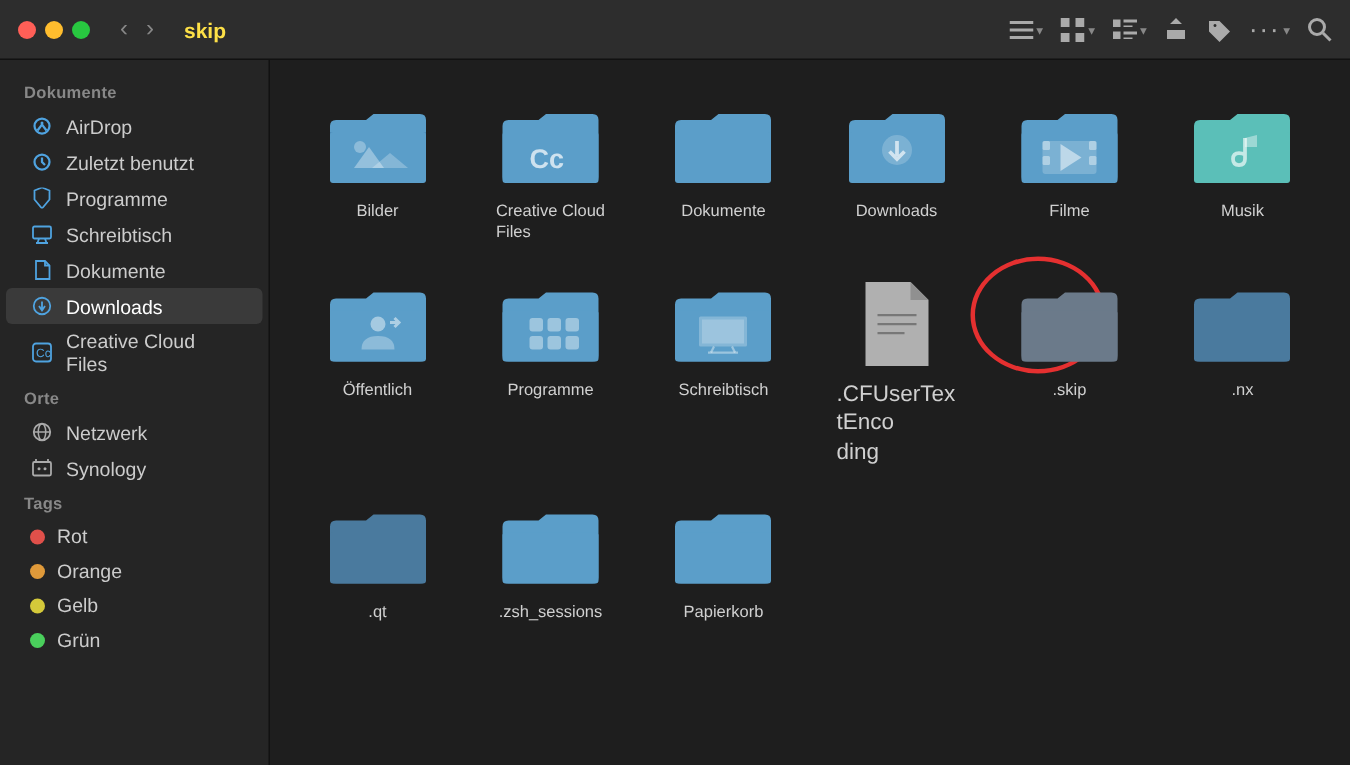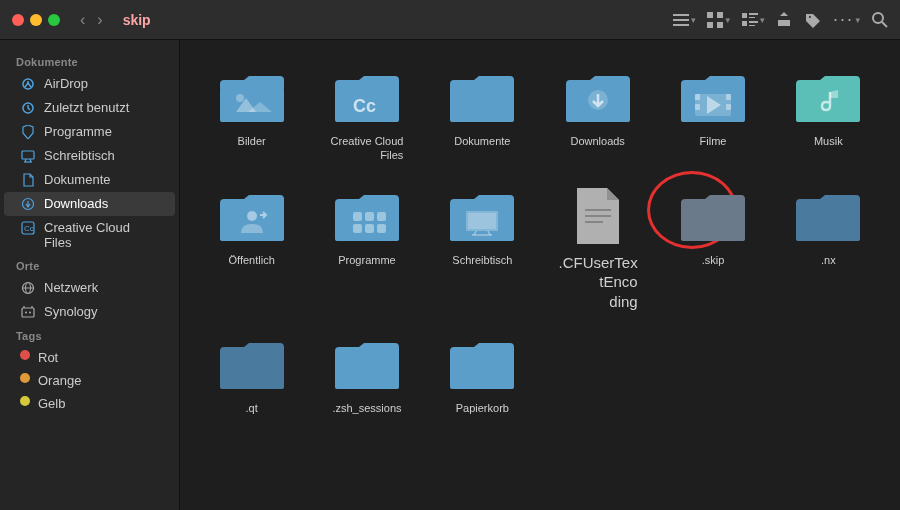--- a/index.html
+++ b/index.html
@@ -46,21 +46,21 @@
     .nav-btn {
       background: none;
       border: none;
       color: #888;
       font-size: 16px;
       cursor: pointer;
       padding: 2px 4px;
     }
 
     .window-title {
-      color: #fca5a5;
+      color: #fde047;
       font-size: 14px;
       font-weight: 600;
       margin-right: auto;
       margin-left: 4px;
       text-align: right;
     }
 
     .toolbar-right {
       display: flex;
       gap: 12px;
@@ -97,20 +97,21 @@
     .sidebar-section-label {
       color: #888;
       font-size: 11px;
       font-weight: 600;
       padding: 6px 16px 4px;
       text-transform: none;
       letter-spacing: 0.02em;
     }
     .sidebar-item {
       display: flex;
+      align-items: center;
       gap: 8px;
       padding: 4px 16px;
       color: #ccc;
       font-size: 13px;
       cursor: pointer;
       border-radius: 4px;
       margin: 0 4px;
     }
     .sidebar-item.active { background: #3a3a3a; color: #fff; }
     .sidebar-icon {
@@ -155,21 +156,21 @@
       width: 72px;
       height: 60px;
       position: relative;
       margin-bottom: 6px;
     }
 
     
     .folder-label {
       color: #d0d0d0;
       font-size: 11px;
-      text-align: right;
+      text-align: left;
       line-height: 1.3;
       max-width: 80px;
       word-break: break-word;
     }
 
     
     .defi-wrapper {
       position: relative;
     }
     .defi-ring {
@@ -366,20 +367,24 @@
       <span>Rot</span>
     </div>
     <div class="sidebar-item">
       <div class="tag-dot" style="background:#e09a3a;"></div>
       <span>Orange</span>
     </div>
     <div class="sidebar-item">
       <div class="tag-dot" style="background:#d4c93a;"></div>
       <span>Gelb</span>
     </div>
+    <div class="sidebar-item">
+      <div class="tag-dot" style="background:#4acf5c;"></div>
+      <span>Grün</span>
+    </div>
   </div>
 
   <div class="content">
     <div class="grid">
 
       <div class="folder-item">
         <div class="folder-icon">
           <svg width="72" height="58" viewBox="0 0 72 58">
             <path d="M4 16 Q4 12 8 12 L28 12 L33 8 L64 8 Q68 8 68 12 L68 50 Q68 54 64 54 L8 54 Q4 54 4 50 Z" fill="#5b9ec9"></path>
             <path d="M4 20 L68 20 L68 50 Q68 54 64 54 L8 54 Q4 54 4 50 Z" fill="#4a8ab8"></path>

